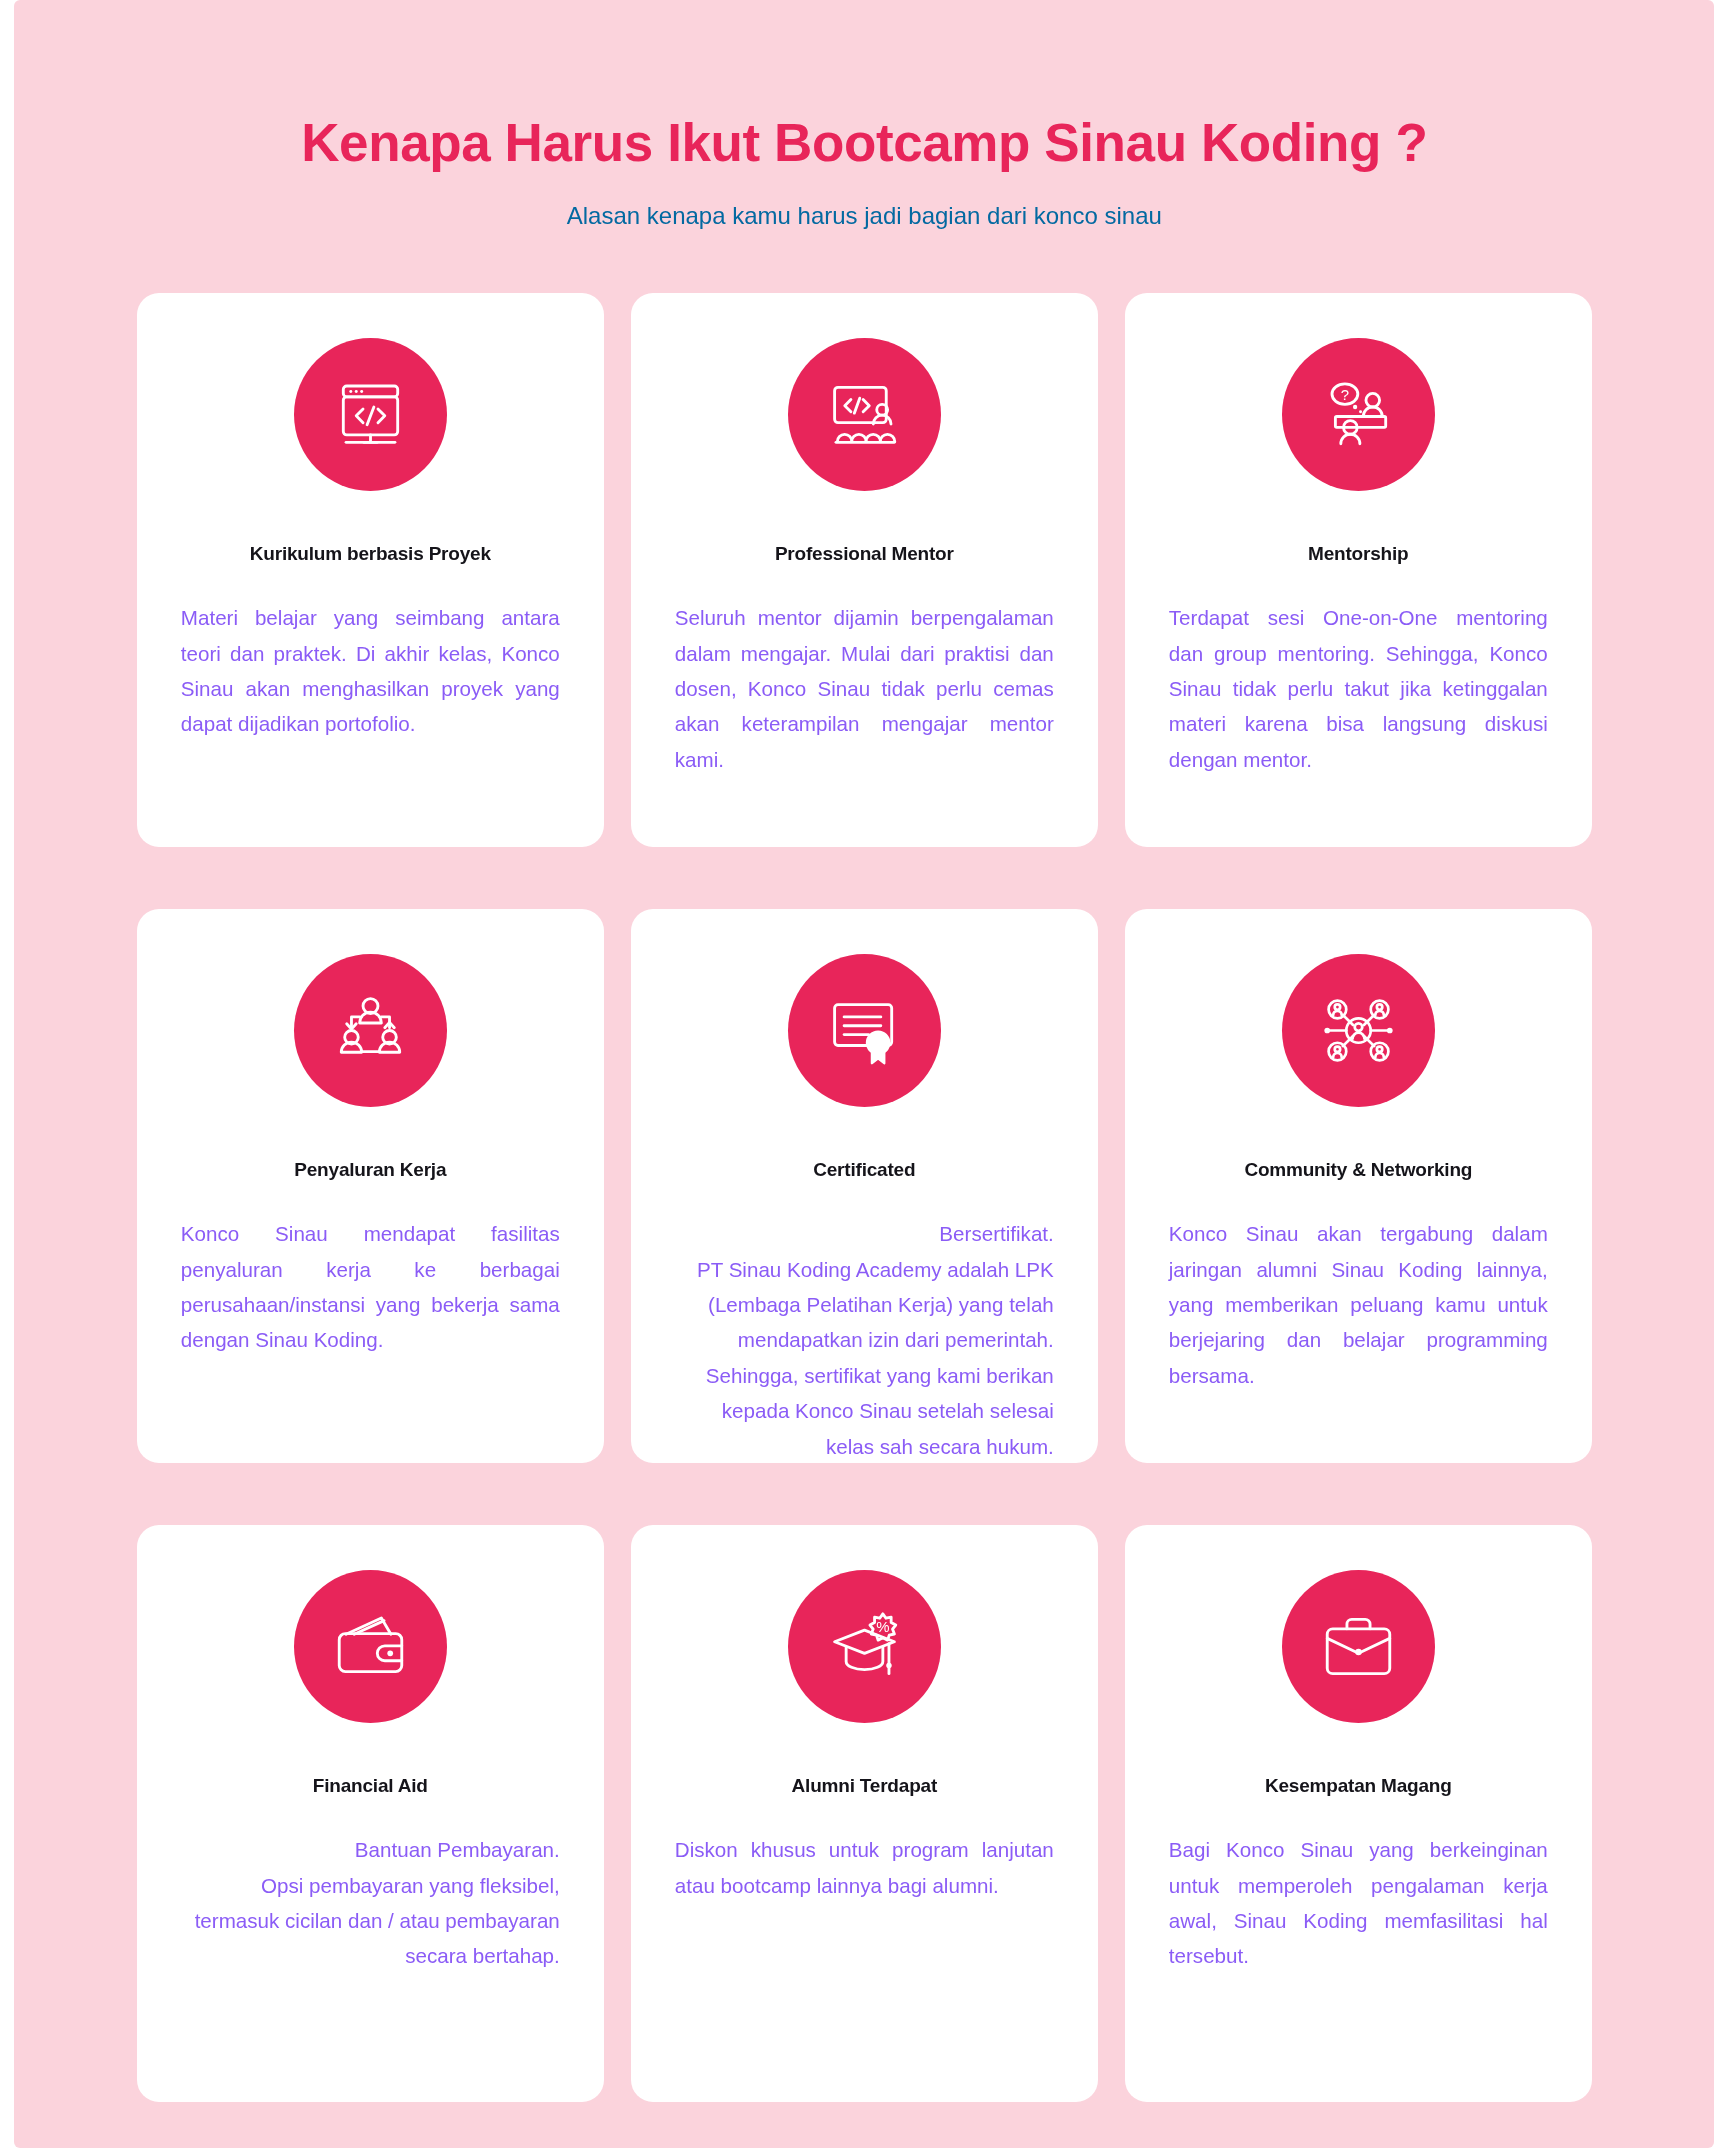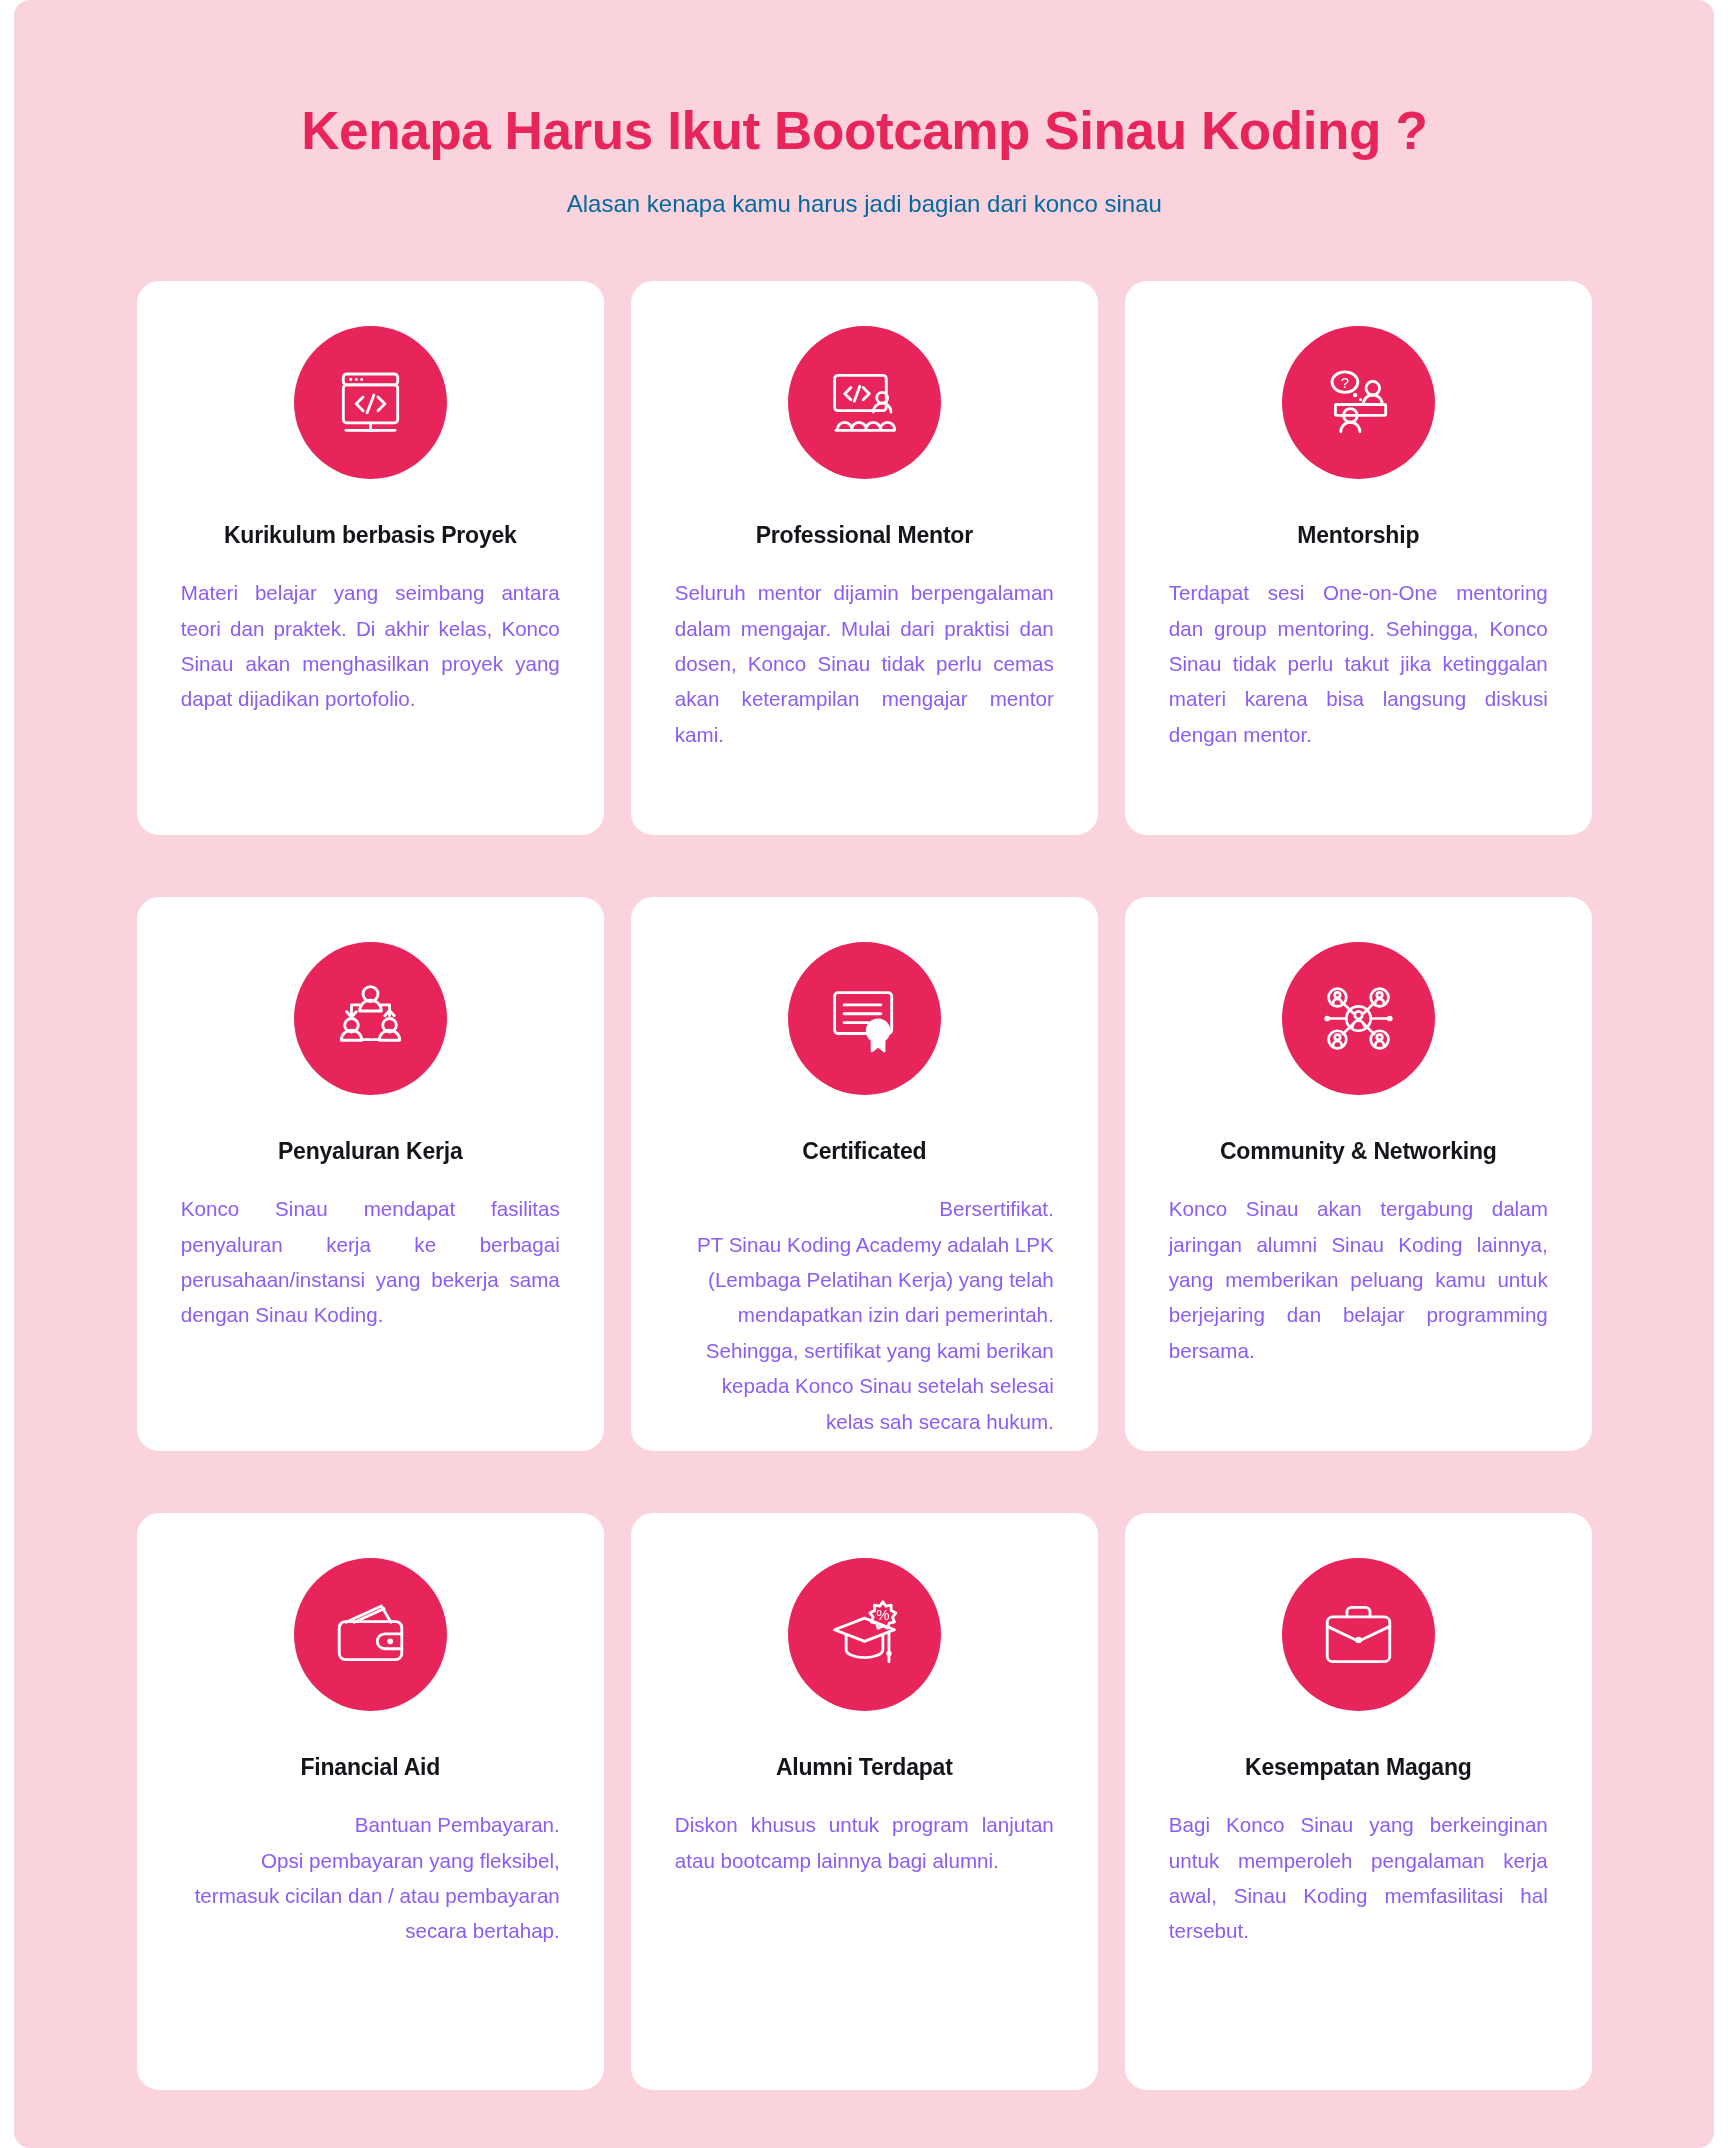--- a/index.html
+++ b/index.html
@@ -21,23 +21,23 @@
     box-sizing: border-box;
     padding: 0 14.3px 0 14.3px;
     background: #ffffff;
   }
 
   .panel {
     position: relative;
     width: 1700px;
     height: 2148px;
     background: #fbd3dc;
-    border-radius: 16px;
+    border-radius: 6px;
     box-sizing: border-box;
-    padding: 0;
+    padding: 12px;
     overflow: hidden;
   }
 
   .header {
     text-align: center;
     padding-top: 102px;
   }
 
   .page-title {
     margin: 0;
@@ -91,23 +91,23 @@
     flex: none;
     margin-top: 15px;
   }
   .icon-circle svg {
     width: 87px;
     height: 87px;
     display: block;
   }
 
   .card-title {
-    margin: 0;
+    margin: 9px;
     padding-top: 42px;
-    font-size: 23px;
+    font-size: 19px;
     font-weight: 700;
     color: #15141a;
     text-align: center;
     line-height: 1.25;
     letter-spacing: -0.2px;
   }
 
   .card-body {
     margin: 0;
     padding-top: 25px;

